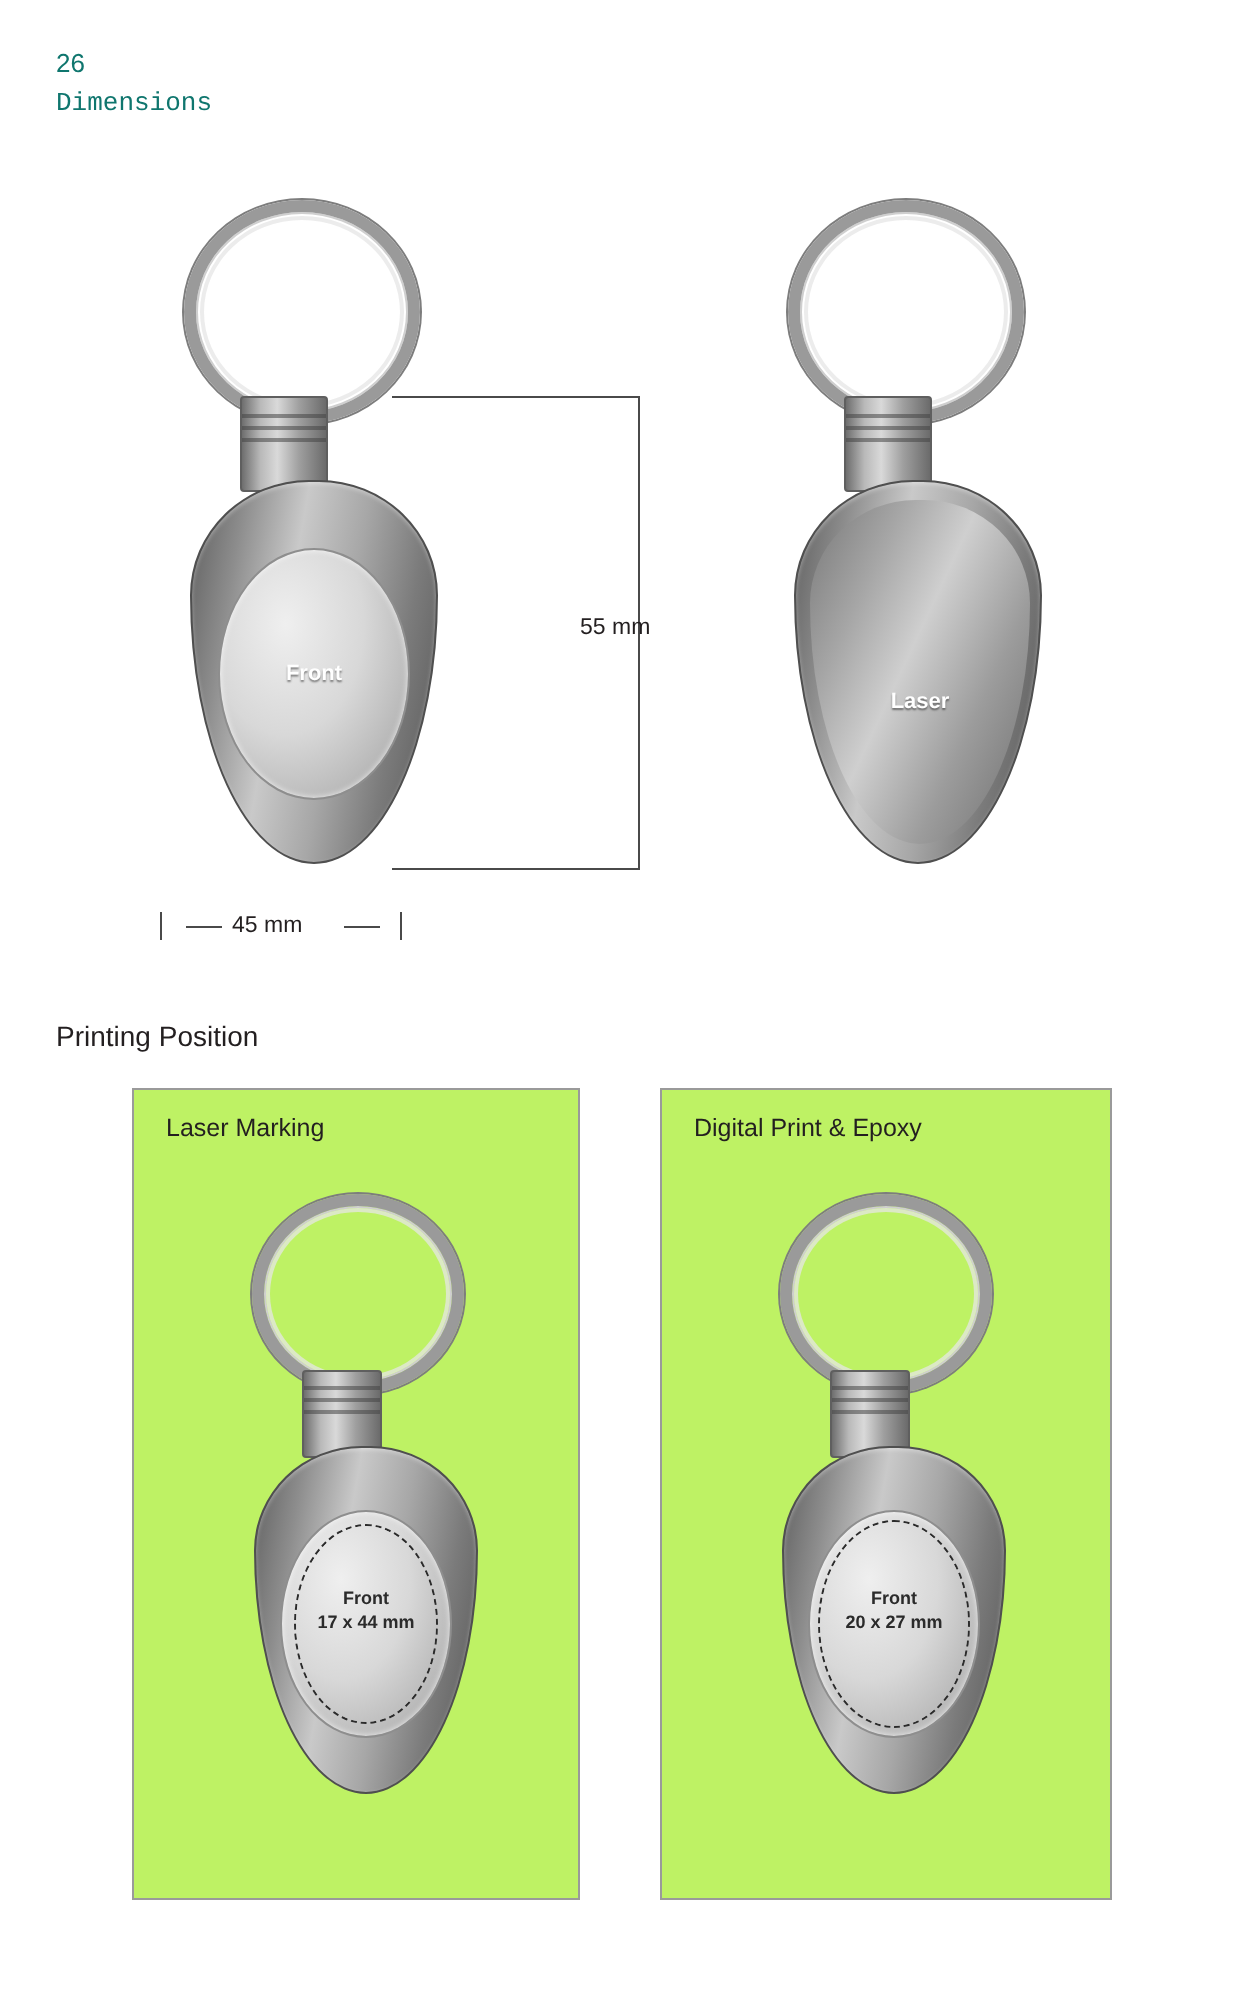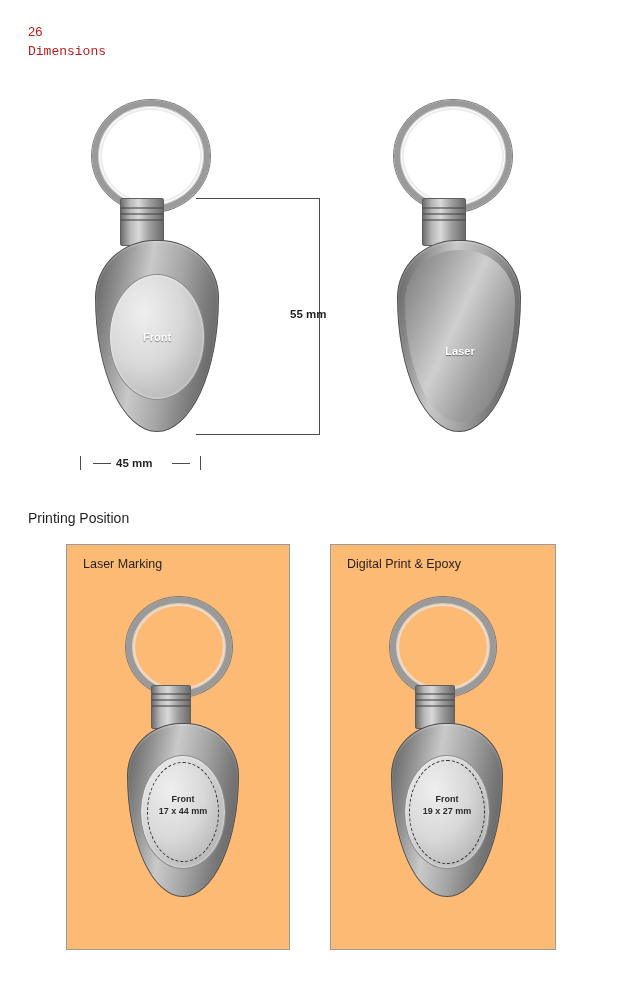--- a/index.html
+++ b/index.html
@@ -17,21 +17,21 @@
     overflow: hidden;
   }
 
   
   .page-header {
     position: absolute;
     left: 28px;
     top: 22px;
     font-size: 13px;
     line-height: 20px;
-    color: #b91c1c;
+    color: #0f766e;
   }
   .page-header .num { display: block; }
   .page-header .sec { display: block; font-family: Liberation Mono, monospace; }
 
   
   .section-heading {
     position: absolute;
     font-size: 14px;
     color: #231f20;
     text-align: center;
@@ -113,30 +113,30 @@
     height: 1px;
     background: #4a4a4a;
   }
   .dim-tick {
     position: absolute;
     background: #4a4a4a;
   }
   .dim-text {
     position: absolute;
     font-size: 11.5px;
-    font-weight: bold;
+    font-weight: normal;
     color: #231f20;
     white-space: nowrap;
   }
 
   
   .print-box {
     position: absolute;
     border: 1px solid #9a9a9a;
-    background: #fdba74;
+    background: #bef264;
   }
   .print-box-title {
     position: absolute;
     left: 16px;
     top: 12px;
     font-size: 12.5px;
     color: #231f20;
   }
   .print-area {
     position: absolute;
@@ -255,16 +255,16 @@
     </div>
 
     <div class="kr-body" style="left:22px; top:126px; width:112px; height:174px;"></div>
 
     <div class="kr-oval" style="left:35px; top:158px; width:86px; height:114px;"></div>
 
     <div class="print-area" style="left:40px; top:163px; width:76px; height:104px;"></div>
 
     <div class="print-area-text" style="left:40px; top:196px; width:76px;">
       <span>Front</span><br>
-      <span>19 x 27 mm</span>
+      <span>20 x 27 mm</span>
     </div>
   </div>
 </div>
 
 </body></html>

